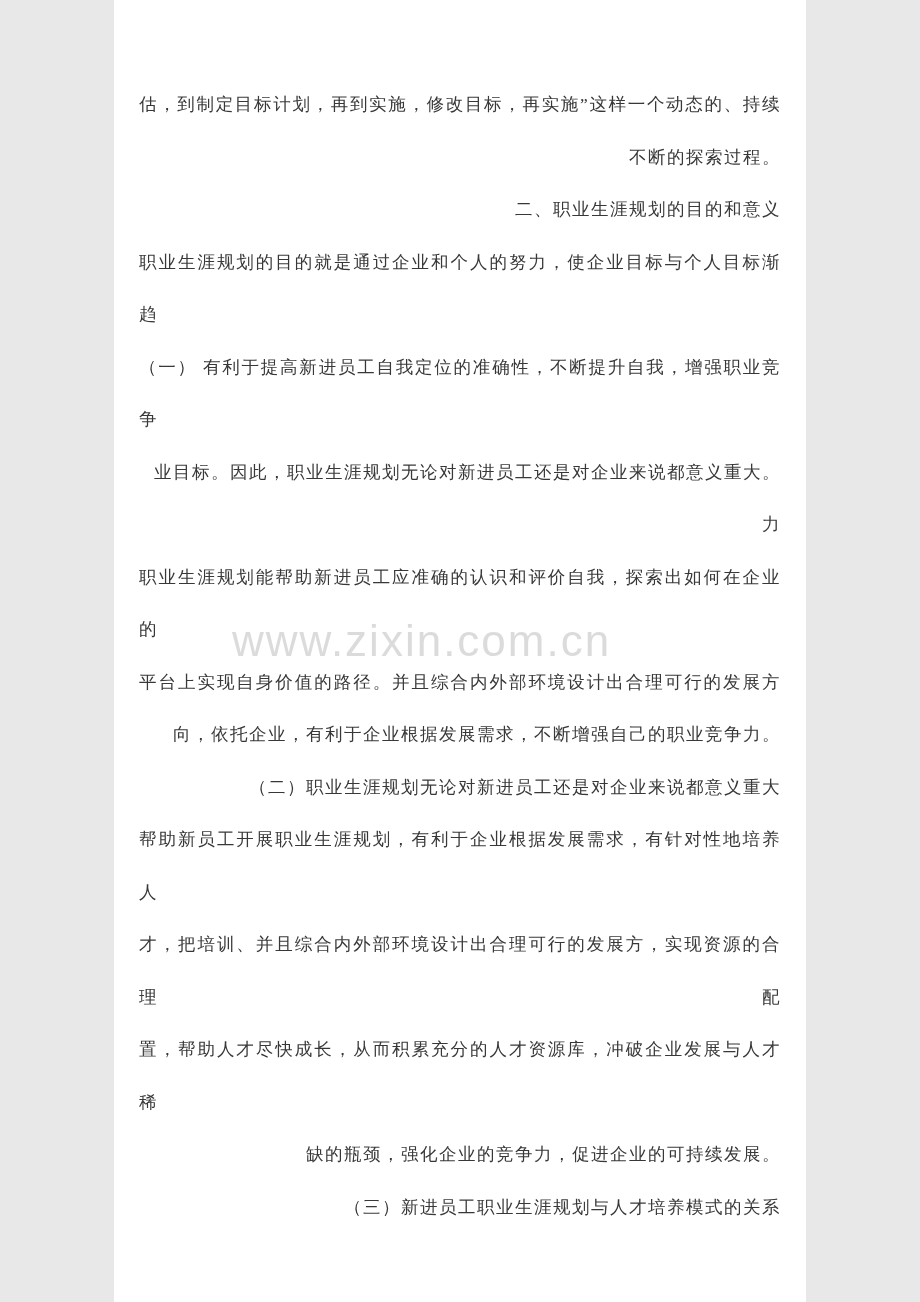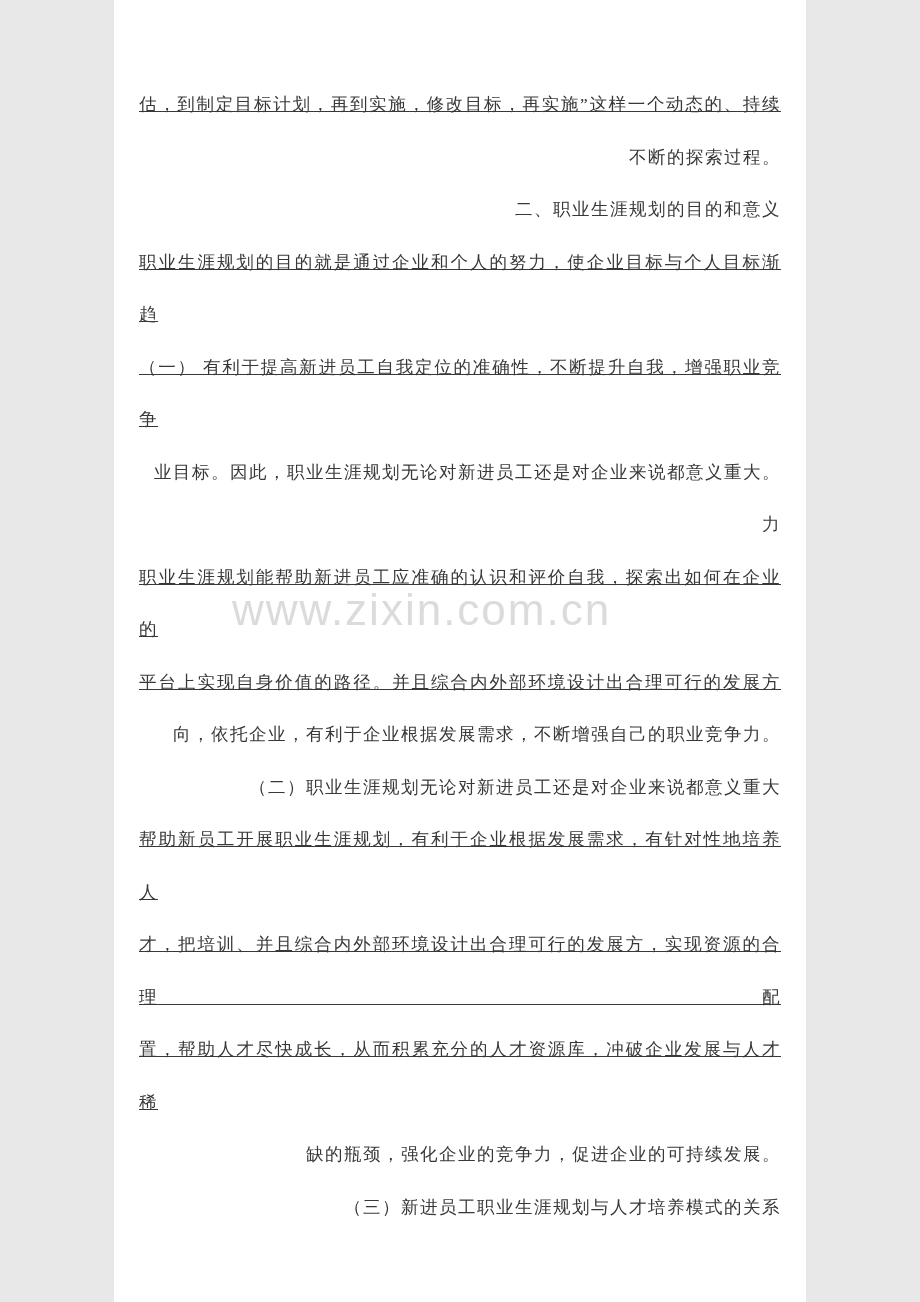--- a/index.html
+++ b/index.html
@@ -34,26 +34,25 @@
     line-height: 52.5px;
     letter-spacing: 1.5px;
     color: #383838;
     text-align: right;
     white-space: normal;
   }
   .line.justify {
     text-align: justify;
     text-align-last: justify;
     text-justify: inter-character;
-    text-decoration: underline;
   }
   .watermark {
     position: absolute;
     z-index: 2;
-    top: 585px;
+    top: 616px;
     left: 118px;
     font-family: "Liberation Sans", "DejaVu Sans", sans-serif;
     font-size: 44px;
     letter-spacing: 2px;
     color: rgba(190, 190, 190, 0.55);
     pointer-events: none;
     white-space: nowrap;
   }
 </style>
 </head>

